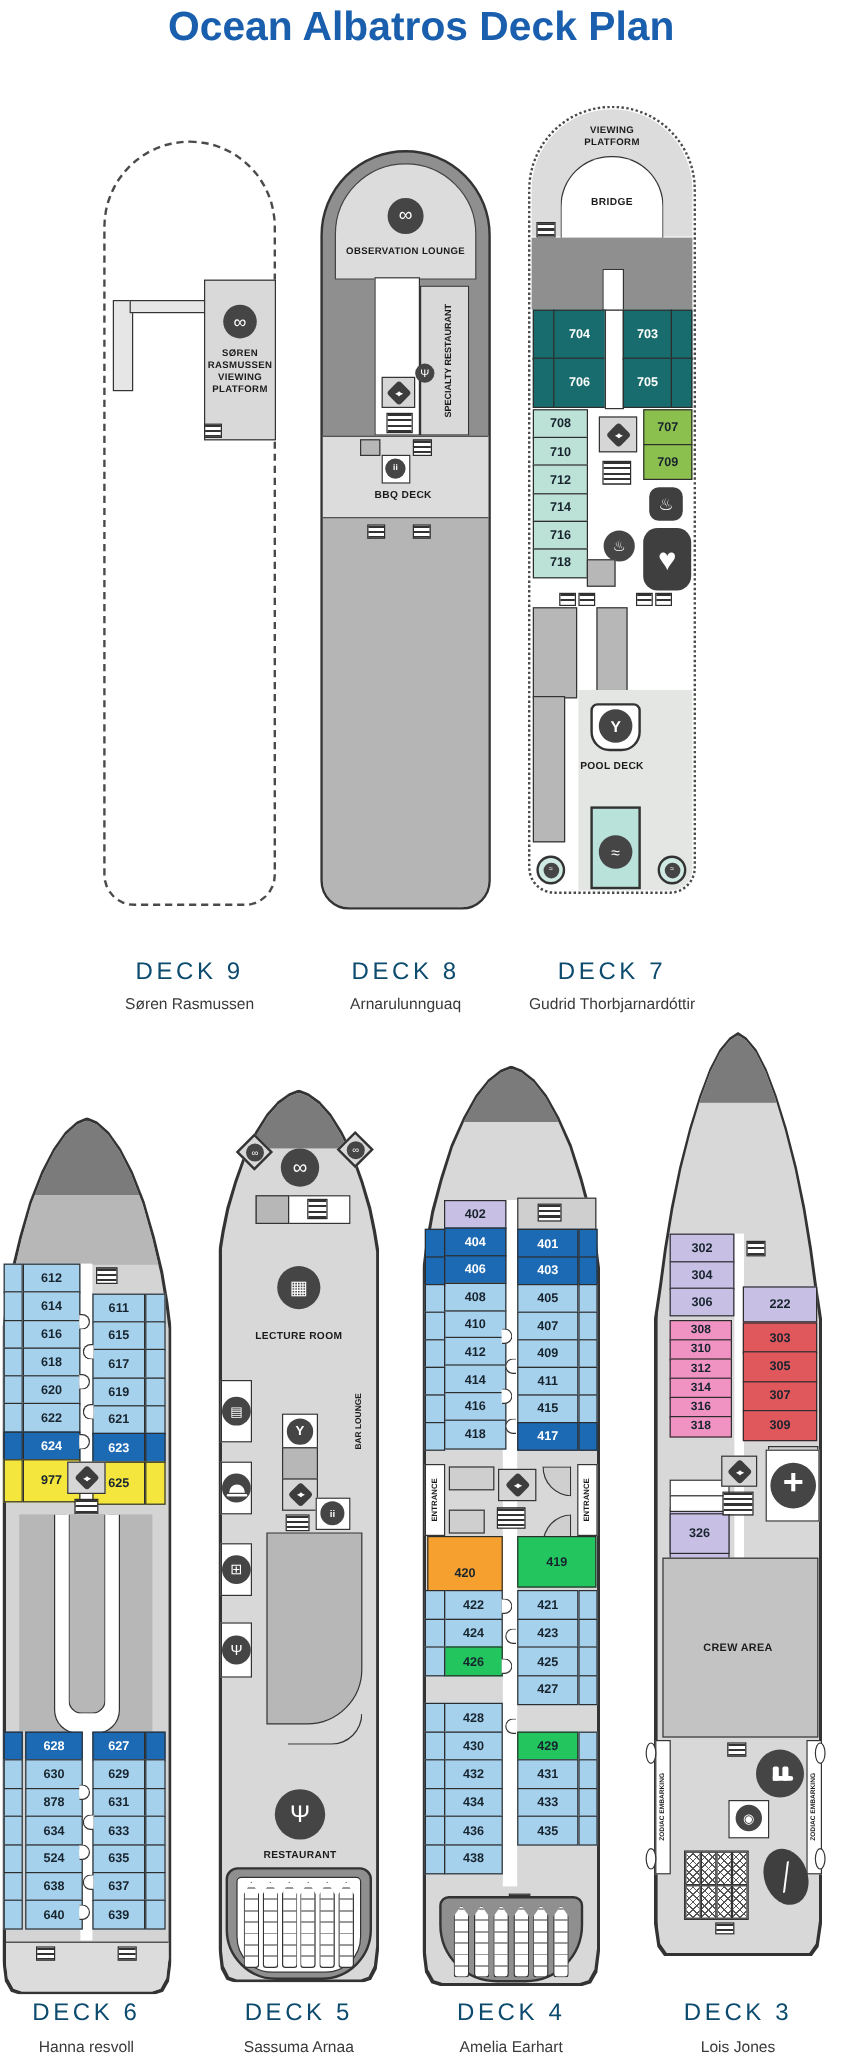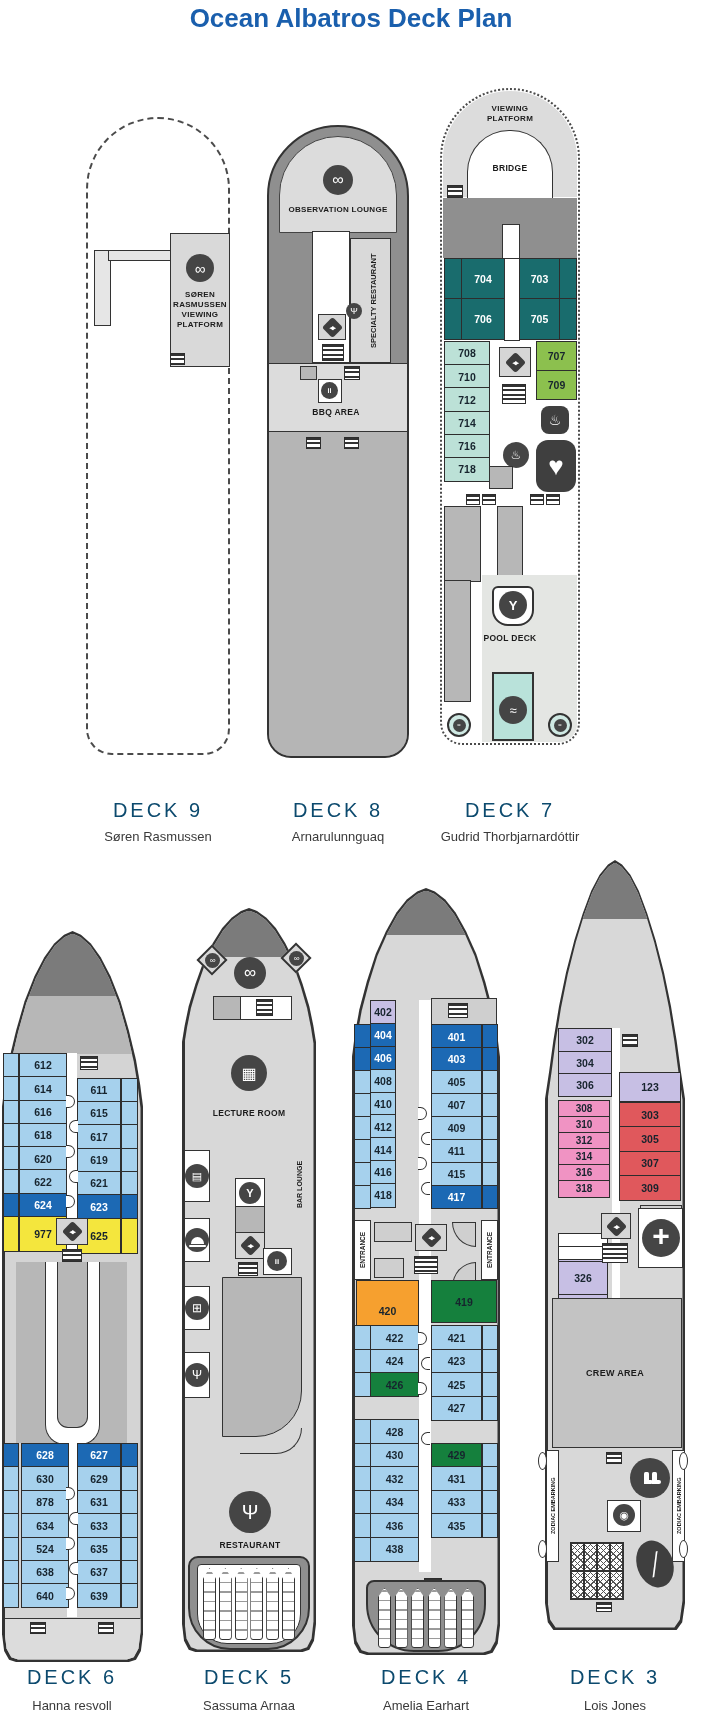--- a/index.html
+++ b/index.html
@@ -1,27 +1,27 @@
 <!DOCTYPE html>
 <html><head>
 <meta charset="utf-8">
 <style>
   html,body{margin:0;padding:0;background:#fff}
   body{width:702px;height:1721px;position:relative;font-family:"Liberation Sans",sans-serif;overflow:hidden}
   .abs{position:absolute;box-sizing:border-box}
-  .title{font-weight:bold;font-size:26px;color:#1a5fad;white-space:nowrap;text-align:center}
+  .title{font-weight:bold;font-size:34px;color:#1a5fad;white-space:nowrap;text-align:center}
   .decklabel{font-size:20px;color:#0c4a6e;letter-spacing:3px;transform:translateX(-50%);white-space:nowrap}
   .deckname{font-size:13px;color:#3a3a3a;transform:translateX(-50%);white-space:nowrap}
   .arealabel{font-size:8px;font-weight:bold;color:#1b1b1b;text-align:center;letter-spacing:.3px;line-height:1.25}
   .stack{display:flex;flex-direction:column}
   .cab{border:1.5px solid #2d2d2d;display:flex;align-items:center;justify-content:center;font-weight:bold;font-size:10.5px;color:#17242e;box-sizing:border-box;flex:none;height:var(--row)}
   .stack .cab + .cab{margin-top:-1.5px}
   .t-lb{background:#a6d1ed}.t-blue{background:#1c69b4;color:#fff}.t-teal{background:#196c6d;color:#fff}
   .t-mint{background:#bce1d7}.t-green{background:#8cc04e}.t-yellow{background:#f4e63d}
-  .t-orange{background:#f6a02f}.t-slate{background:#15803d}.t-lav{background:#c7bfe4}
+  .t-orange{background:#f6a02f}.t-slate{background:#22c55e}.t-lav{background:#c7bfe4}
   .t-pink{background:#f093c3}.t-red{background:#e0585c}.t-white{background:#fff}
   .t-gap{background:transparent;border:none}
   .circ{background:#454545;border-radius:50%;color:#fff;display:flex;align-items:center;justify-content:center}
   .sqicon{background:#3f3f3f;color:#fff;display:flex;align-items:center;justify-content:center}
   .whitebox{background:#fff;border:1.5px solid #333}
   .graybox{background:#cfcfcf;border:1.5px solid #333}
   .dgraybox{background:#b7b7b7;border:1.5px solid #333}
   .stairs{border:1.5px solid #2d2d2d;background:repeating-linear-gradient(180deg,#333 0 1.8px,#fff 1.8px 4.4px)}
   .elevbox{background:#d6d6d6;border:1.5px solid #333;display:flex;align-items:center;justify-content:center}
   .dia{width:15px;height:15px;background:#3d3d3d;border-radius:3px;transform:rotate(45deg);display:flex;align-items:center;justify-content:center;flex:none}
@@ -85,21 +85,21 @@
         </span>
       </div>
     <div class="abs stairs" style="left:322px;top:344px;width:22px;height:17px"></div>
     <div class="abs" style="left:269px;top:363px;width:138px;height:69px;background:#dcdcdc;border-top:1.5px solid #333;border-bottom:1.5px solid #333"></div>
     <div class="abs dgraybox" style="left:300px;top:366px;width:17px;height:14px"></div>
     <div class="abs stairs" style="left:344px;top:366px;width:16px;height:14px"></div>
     <div class="abs whitebox" style="left:318px;top:379px;width:24px;height:24px"></div>
     <div class="abs circ" style="left:321px;top:382px;width:17px;height:17px;font-size:7px;font-weight:bold">
         <span>ii</span>
       </div>
-    <div class="abs arealabel" style="left:301px;top:407px;width:70px;font-size:8.5px">BBQ AREA</div>
+    <div class="abs arealabel" style="left:301px;top:407px;width:70px;font-size:8.5px">BBQ DECK</div>
     <div class="abs" style="left:269px;top:432px;width:138px;height:324px;background:#b5b5b5;border-radius:0 0 22px 22px"></div>
     <div class="abs stairs" style="left:306px;top:437px;width:15px;height:12px"></div>
     <div class="abs stairs" style="left:344px;top:437px;width:15px;height:12px"></div>
   </div>
 
   <div>
     <div class="abs" style="left:440px;top:88px;width:140px;height:657px;border:2.5px dotted #4a4a4a;border-radius:70px 70px 22px 22px;background:#fff"></div>
     <div class="abs" style="left:443px;top:91px;width:134px;height:106px;background:#dcdcdc;border-radius:67px 67px 0 0"></div>
     <div class="abs arealabel" style="left:470px;top:104px;width:80px">VIEWING PLATFORM</div>
     <div class="abs whitebox" style="left:467px;top:130px;width:86px;height:70px;border-radius:42px 42px 0 0;border-bottom:none"></div>
@@ -374,21 +374,21 @@
 
   <div>
     <div class="hull clip-d4" style="left:352px;top:888px;width:148px;height:767px;background:#333">
       <div class="fill clip-d4" style="background:#d8d8d8">
         <div class="band" style="top:0;height:44px;background:#7b7b7b"></div>
       </div>
     </div>
     <div class="abs" style="left:419px;top:1000px;width:12px;height:572px;background:#fff"></div>
     <div class="abs graybox" style="left:431px;top:998px;width:66px;height:27px"></div>
     <div class="abs stairs" style="left:448px;top:1003px;width:20px;height:15px"></div>
-    <div class="abs stack" style="left:370px;top:1000px;width:26px;--row:24.4px">
+    <div class="abs stack" style="left:370px;top:1000px;width:52px;--row:24.4px">
         <div class="cab t-lav">402</div>
         <div class="cab t-blue">404</div>
         <div class="cab t-blue">406</div>
         <div class="cab t-lb">408</div>
         <div class="cab t-lb">410</div>
         <div class="cab t-lb">412</div>
         <div class="cab t-lb">414</div>
         <div class="cab t-lb">416</div>
         <div class="cab t-lb">418</div>
       </div>
@@ -529,21 +529,21 @@
         <div class="cab t-pink" style="font-size:10px">314</div>
         <div class="cab t-pink" style="font-size:10px">316</div>
         <div class="cab t-pink" style="font-size:10px">318</div>
       </div>
     <div class="abs cab t-lav" style="left:558px;top:1256px;width:50px;height:44px">320</div>
     <div class="abs stack" style="left:558px;top:1233px;width:50px;--row:14px">
         <div class="cab t-white"></div>
         <div class="cab t-white"></div>
       </div>
     <div class="abs cab t-lav" style="left:558px;top:1261px;width:50px;height:34px">326</div>
-    <div class="abs cab t-lav" style="left:619px;top:1072px;width:62px;height:30px">123</div>
+    <div class="abs cab t-lav" style="left:619px;top:1072px;width:62px;height:30px">222</div>
     <div class="abs stack" style="left:619px;top:1102px;width:62px;--row:25.8px">
         <div class="cab t-red">303</div>
         <div class="cab t-red">305</div>
         <div class="cab t-red">307</div>
         <div class="cab t-red">309</div>
       </div>
     <div class="abs graybox" style="left:640px;top:1205px;width:42px;height:22px"></div>
     <div class="abs elevbox" style="left:601px;top:1213px;width:30px;height:26px">
         <span class="dia">
           <i>◂▸</i>

